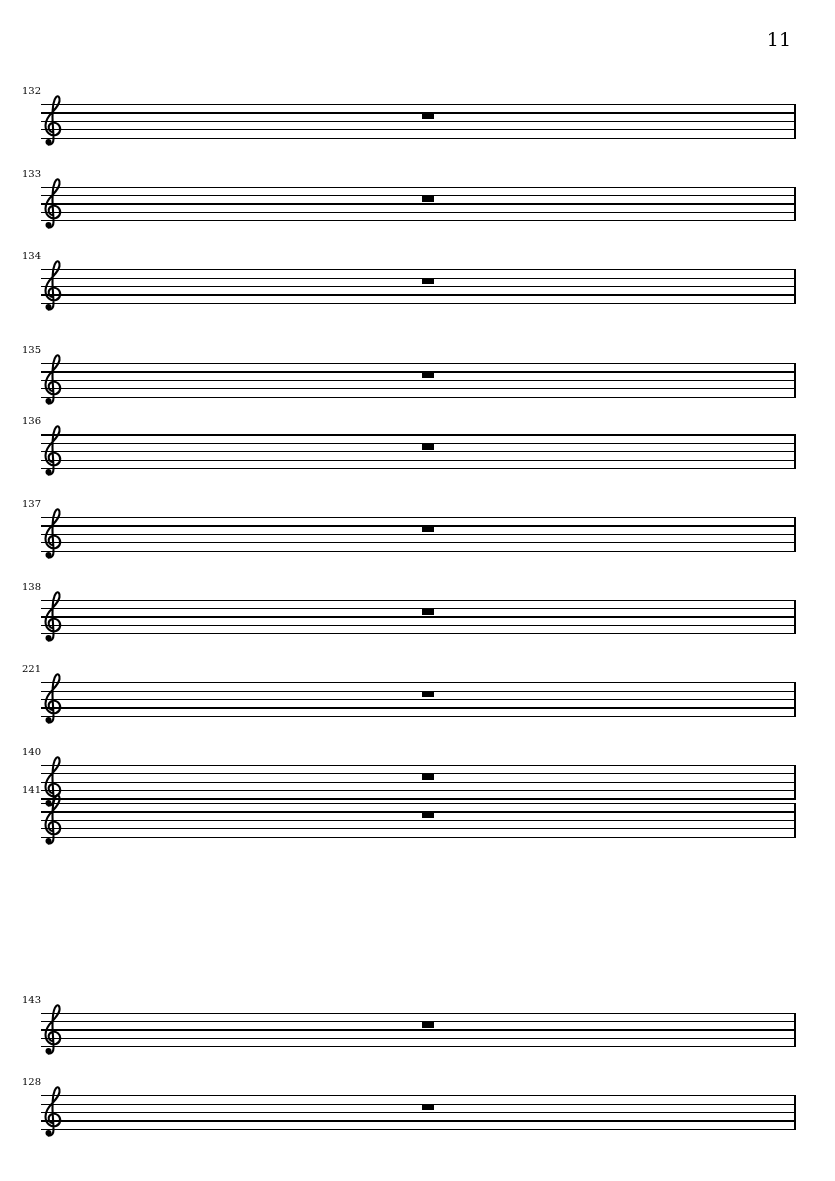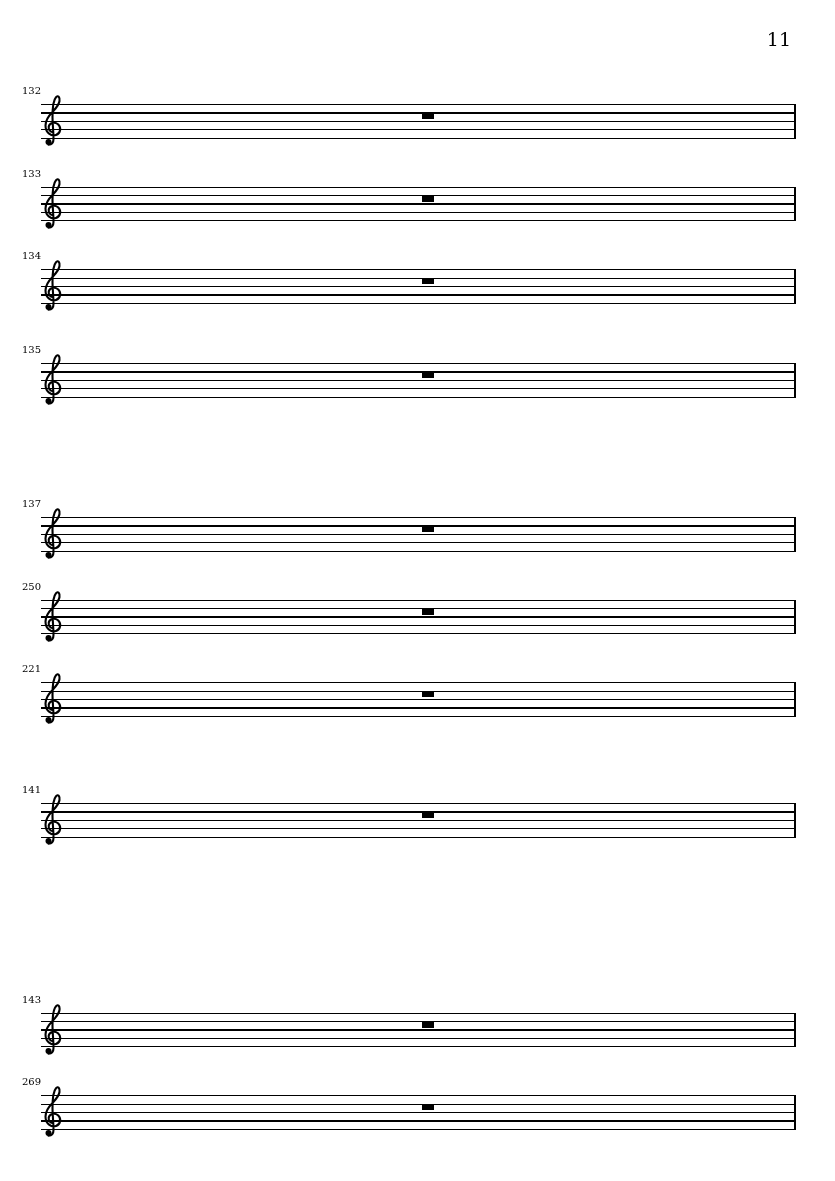--- a/index.html
+++ b/index.html
@@ -152,20 +152,33 @@
     <div class="staff-line l3"></div>
     <div class="staff-line l4"></div>
     <span class="measure-number">135</span>
     <svg class="clef" viewBox="0 0 38 106">
         <use href="#clef-def"></use>
       </svg>
     <div class="whole-rest"></div>
     <div class="barline"></div>
   </div>
 
+  <div class="staff" style="top:434.4px">
+    <div class="staff-line l0"></div>
+    <div class="staff-line l1"></div>
+    <div class="staff-line l2"></div>
+    <div class="staff-line l3"></div>
+    <div class="staff-line l4"></div>
+    <span class="measure-number">136</span>
+    <svg class="clef" viewBox="0 0 38 106">
+        <use href="#clef-def"></use>
+      </svg>
+    <div class="whole-rest"></div>
+    <div class="barline"></div>
+  </div>
 
   <div class="staff" style="top:517px">
     <div class="staff-line l0"></div>
     <div class="staff-line l1"></div>
     <div class="staff-line l2"></div>
     <div class="staff-line l3"></div>
     <div class="staff-line l4"></div>
     <span class="measure-number">137</span>
     <svg class="clef" viewBox="0 0 38 106">
         <use href="#clef-def"></use>
@@ -173,21 +186,21 @@
     <div class="whole-rest"></div>
     <div class="barline"></div>
   </div>
 
   <div class="staff" style="top:599.6px">
     <div class="staff-line l0"></div>
     <div class="staff-line l1"></div>
     <div class="staff-line l2"></div>
     <div class="staff-line l3"></div>
     <div class="staff-line l4"></div>
-    <span class="measure-number">250</span>
+    <span class="measure-number">138</span>
     <svg class="clef" viewBox="0 0 38 106">
         <use href="#clef-def"></use>
       </svg>
     <div class="whole-rest"></div>
     <div class="barline"></div>
   </div>
 
   <div class="staff" style="top:682.2px">
     <div class="staff-line l0"></div>
     <div class="staff-line l1"></div>
@@ -195,20 +208,33 @@
     <div class="staff-line l3"></div>
     <div class="staff-line l4"></div>
     <span class="measure-number">221</span>
     <svg class="clef" viewBox="0 0 38 106">
         <use href="#clef-def"></use>
       </svg>
     <div class="whole-rest"></div>
     <div class="barline"></div>
   </div>
 
+  <div class="staff" style="top:764.8px">
+    <div class="staff-line l0"></div>
+    <div class="staff-line l1"></div>
+    <div class="staff-line l2"></div>
+    <div class="staff-line l3"></div>
+    <div class="staff-line l4"></div>
+    <span class="measure-number">140</span>
+    <svg class="clef" viewBox="0 0 38 106">
+        <use href="#clef-def"></use>
+      </svg>
+    <div class="whole-rest"></div>
+    <div class="barline"></div>
+  </div>
 
   <div class="staff" style="top:803px">
     <div class="staff-line l0"></div>
     <div class="staff-line l1"></div>
     <div class="staff-line l2"></div>
     <div class="staff-line l3"></div>
     <div class="staff-line l4"></div>
     <span class="measure-number">141</span>
     <svg class="clef" viewBox="0 0 38 106">
         <use href="#clef-def"></use>
@@ -231,21 +257,21 @@
     <div class="whole-rest"></div>
     <div class="barline"></div>
   </div>
 
   <div class="staff" style="top:1095.2px">
     <div class="staff-line l0"></div>
     <div class="staff-line l1"></div>
     <div class="staff-line l2"></div>
     <div class="staff-line l3"></div>
     <div class="staff-line l4"></div>
-    <span class="measure-number">269</span>
+    <span class="measure-number">128</span>
     <svg class="clef" viewBox="0 0 38 106">
         <use href="#clef-def"></use>
       </svg>
     <div class="whole-rest"></div>
     <div class="barline"></div>
   </div>
 
 </div>
 
 </body></html>

